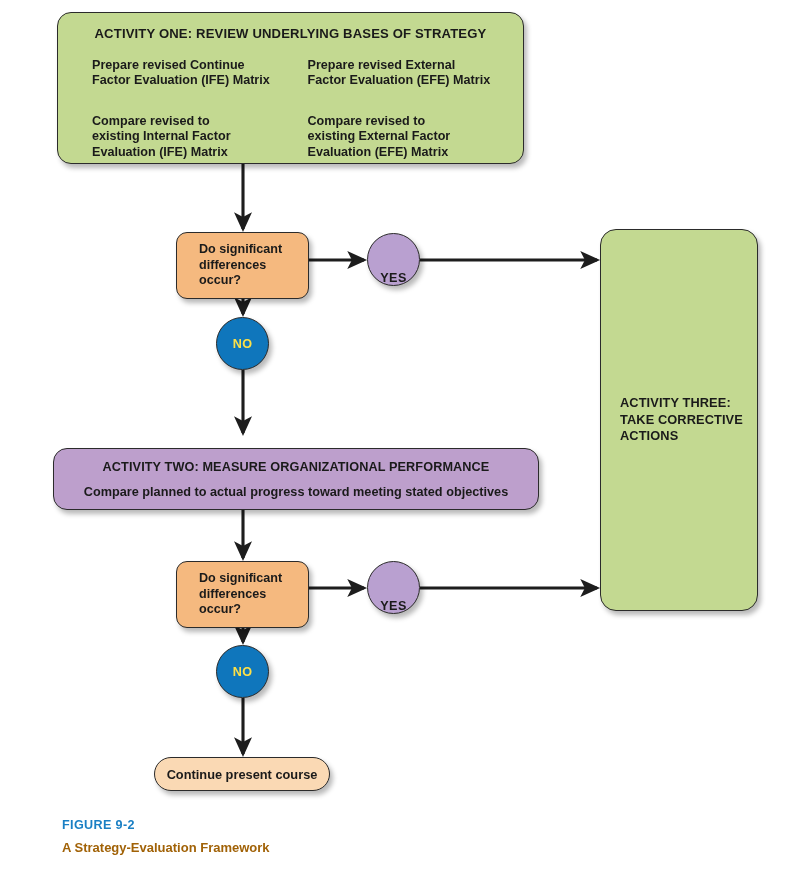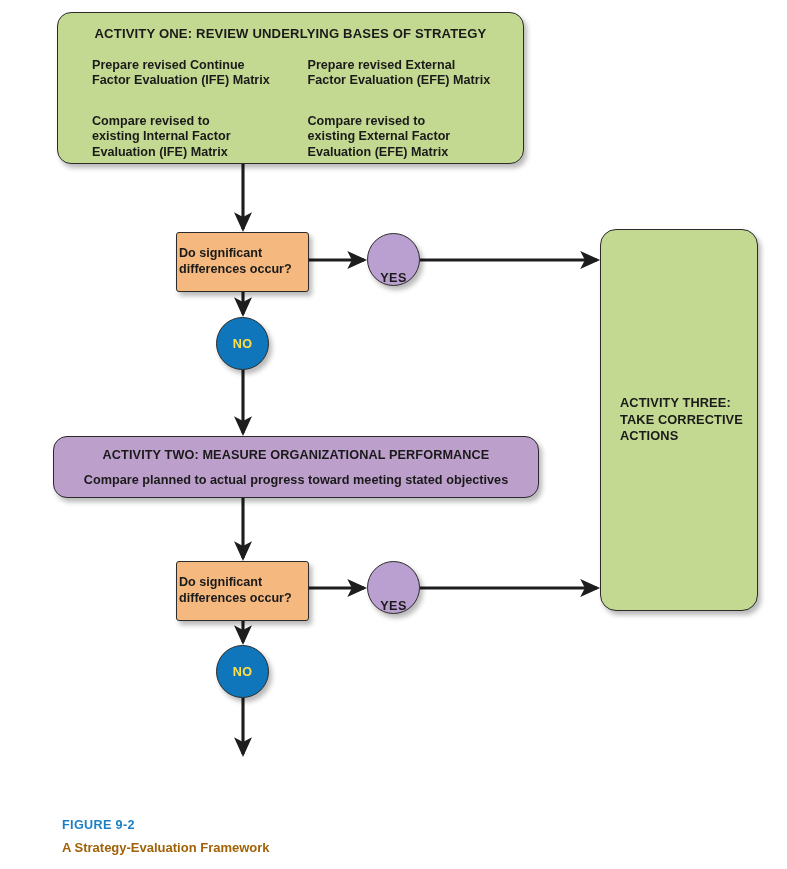--- a/index.html
+++ b/index.html
@@ -59,21 +59,21 @@
     font-weight: bold;
     line-height: 1.23;
   }
   .two-col.second {
     margin-top: 25px;
   }
 
   
   .activity-two {
     left: 53px;
-    top: 436px;
+    top: 448px;
     width: 486px;
     height: 62px;
     background: #bd9fcc;
     border-radius: 14px;
     align-items: center;
     justify-content: center;
   }
   .activity-two .heading {
     font-size: 12.7px;
     font-weight: bold;
@@ -102,25 +102,25 @@
     font-size: 12.8px;
     font-weight: bold;
     line-height: 1.32;
     text-align: left;
     letter-spacing: 0.1px;
   }
 
   
   .decision {
     width: 133px;
-    height: 60px;
+    height: 67px;
     background: #f5b97f;
-    border-radius: 3px;
-    justify-content: center;
-    padding-left: 2px;
+    border-radius: 11px;
+    justify-content: center;
+    padding-left: 22px;
   }
   .decision .label {
     font-size: 12.6px;
     font-weight: bold;
     line-height: 1.24;
   }
   .decision-1 { left: 176px; top: 232px; }
   .decision-2 { left: 176px; top: 561px; }
 
   
@@ -287,19 +287,22 @@
   <div class="circle circle-no no-2">
     <span class="label">NO</span>
   </div>
 
   <div class="node activity-three">
     <div class="heading" style="white-space:pre-line">ACTIVITY THREE:
 TAKE CORRECTIVE
 ACTIONS</div>
   </div>
 
+  <div class="node terminal">
+    <div class="label">Continue present course</div>
+  </div>
 
   <div class="caption">
     <div class="fig-num">FIGURE 9-2</div>
     <div class="fig-title">A Strategy-Evaluation Framework</div>
   </div>
 
 </div>
 
 </body></html>

